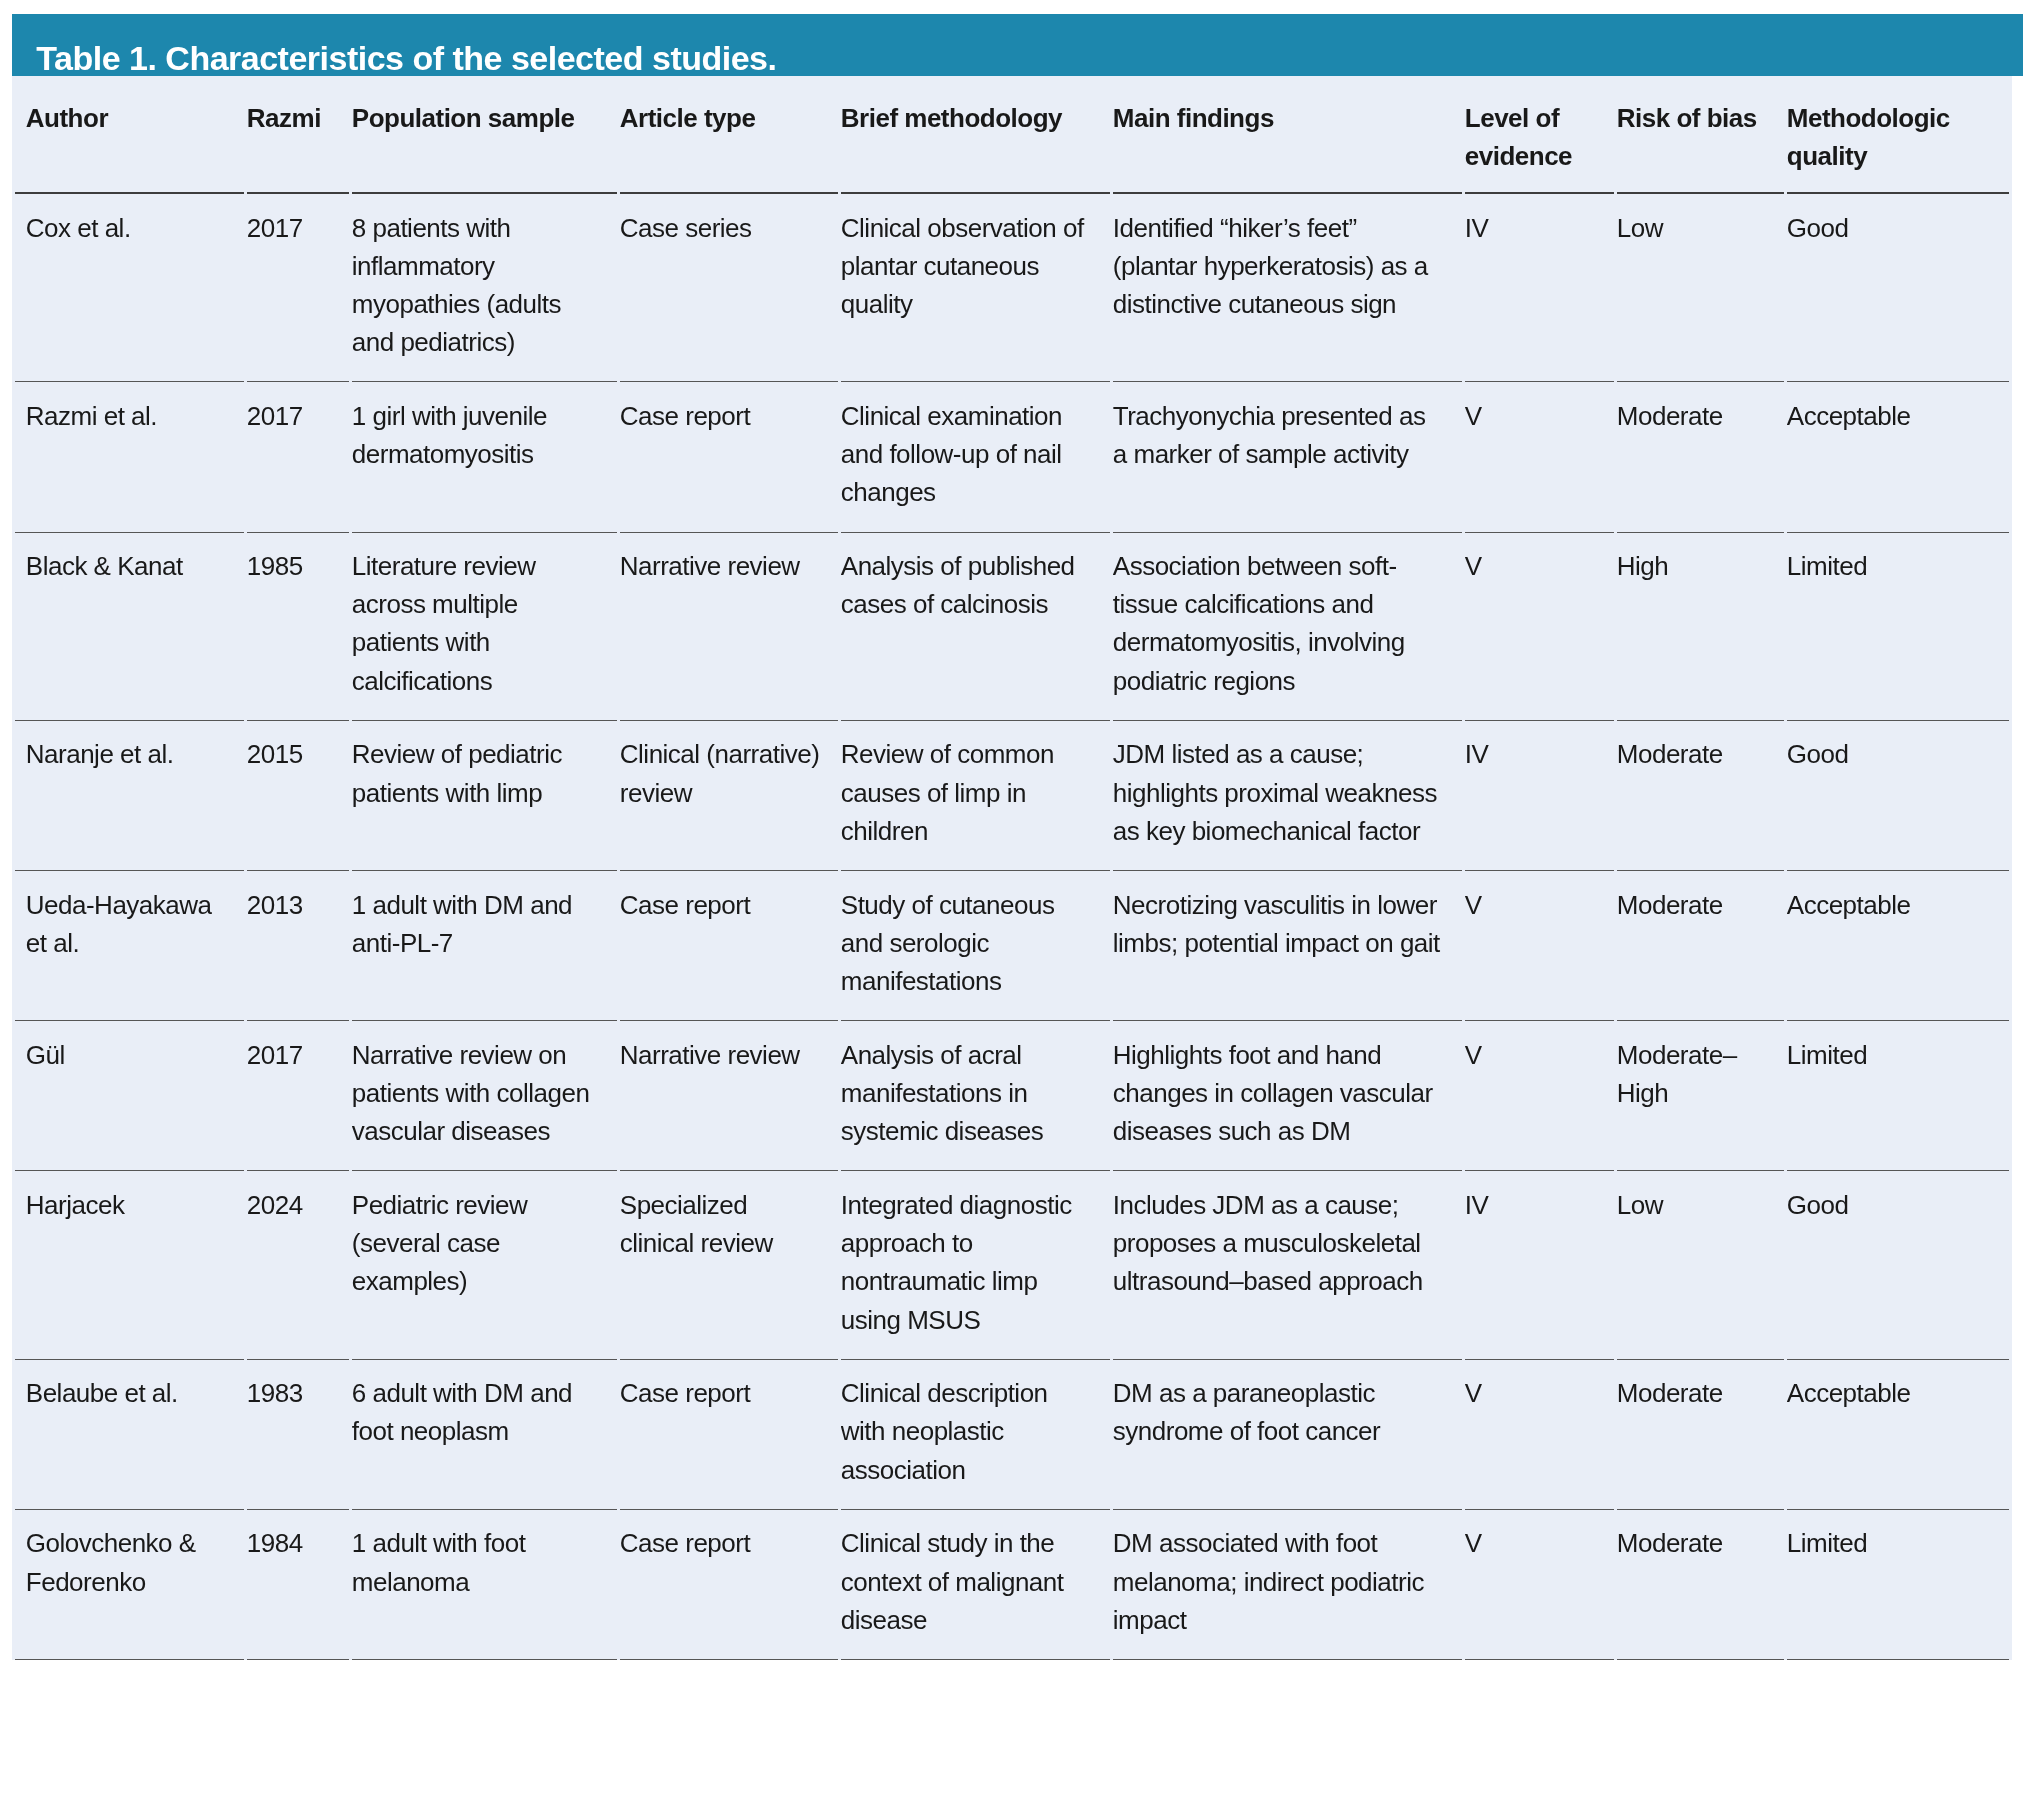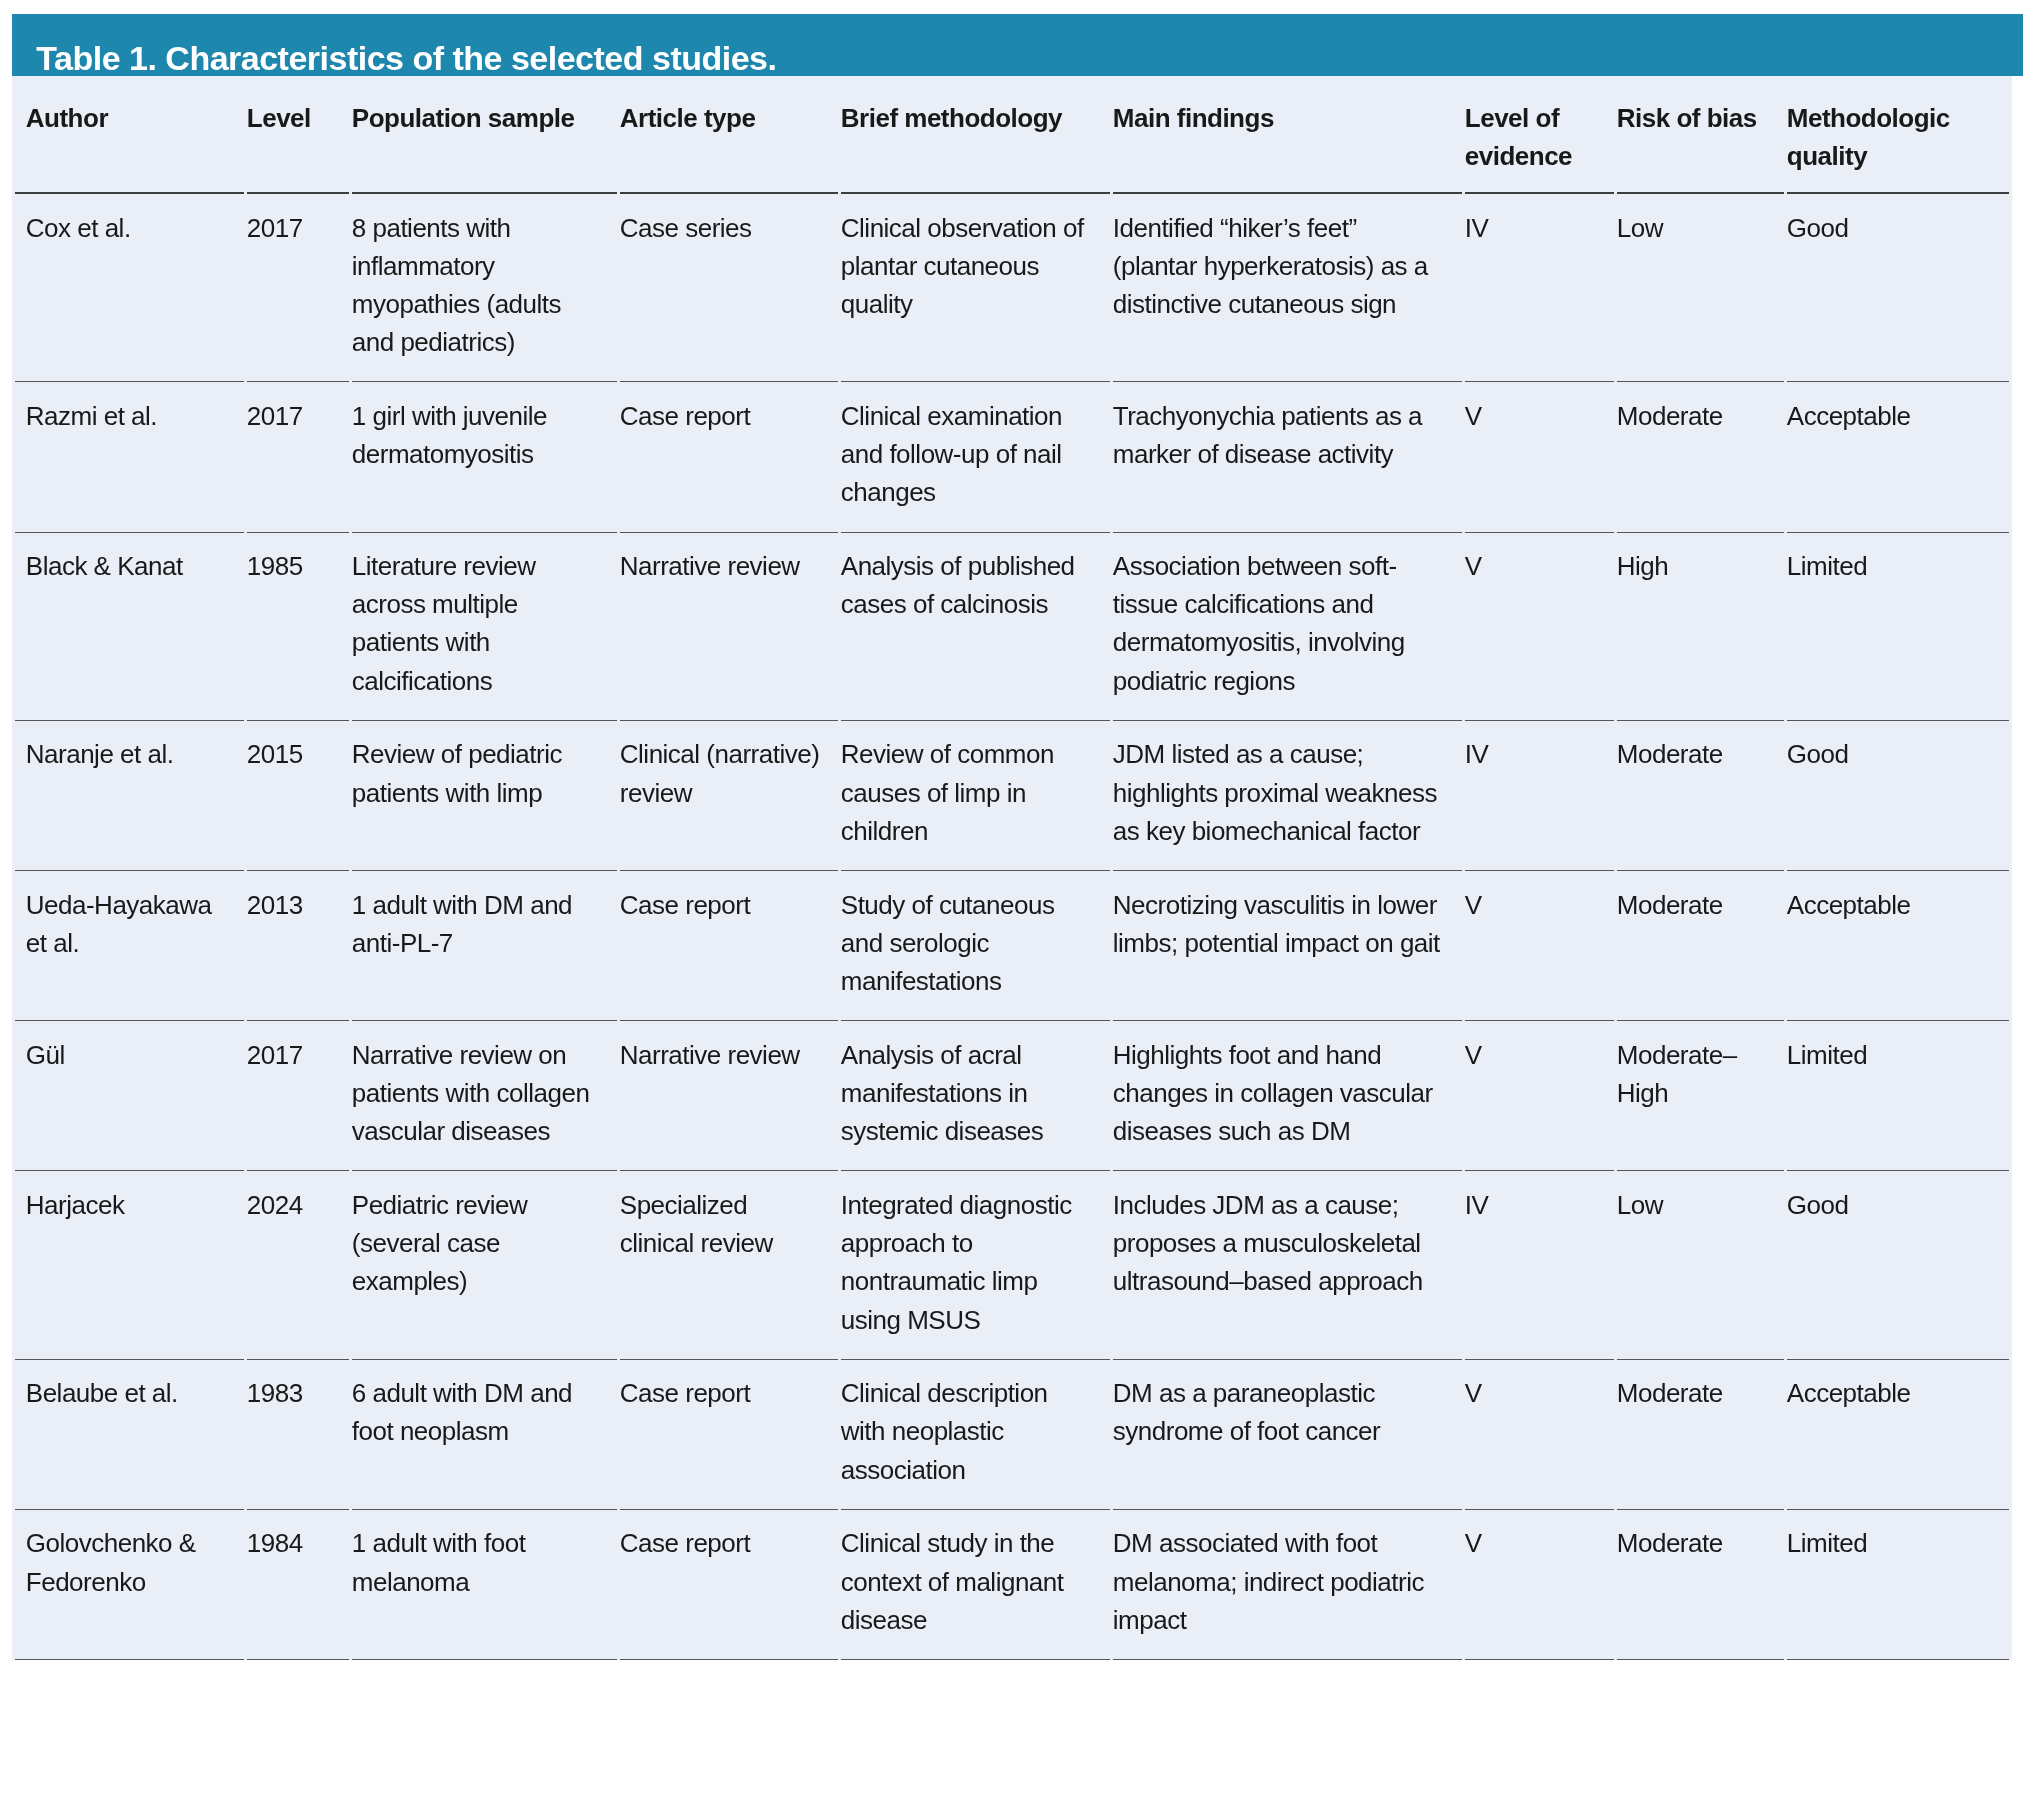--- a/index.html
+++ b/index.html
@@ -84,21 +84,21 @@
         <col class="c3">
         <col class="c4">
       <col class="c5">
         <col class="c6">
         <col class="c7">
         <col class="c8">
     </colgroup>
     <thead>
       <tr>
           <th>Author</th>
-          <th>Level</th>
+          <th>Razmi</th>
           <th>Population sample</th>
           <th>Article type</th>
           <th>Brief methodology</th>
           <th>Main findings</th>
           <th>Level of evidence</th>
           <th>Risk of bias</th>
           <th>Methodologic quality</th>
         </tr>
     </thead>
     <tbody>
@@ -112,21 +112,21 @@
           <td>IV</td>
           <td>Low</td>
           <td>Good</td>
         </tr>
         <tr>
           <td>Razmi et al.</td>
           <td>2017</td>
           <td>1 girl with juvenile dermatomyositis</td>
           <td>Case report</td>
           <td>Clinical examination and follow-up of nail changes</td>
-          <td>Trachyonychia patients as a marker of disease activity</td>
+          <td>Trachyonychia presented as a marker of sample activity</td>
           <td>V</td>
           <td>Moderate</td>
           <td>Acceptable</td>
         </tr>
         <tr>
           <td>Black &amp; Kanat</td>
           <td>1985</td>
           <td>Literature review across multiple patients with calcifications</td>
           <td>Narrative review</td>
           <td>Analysis of published cases of calcinosis</td>

